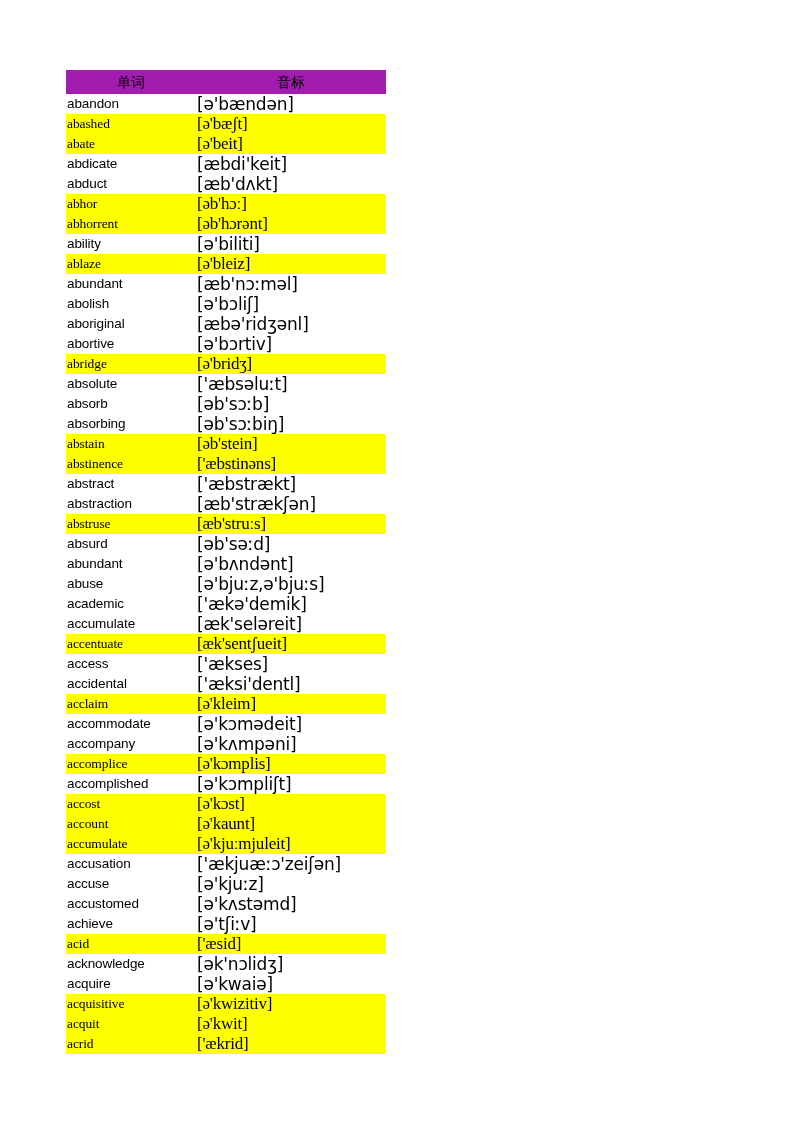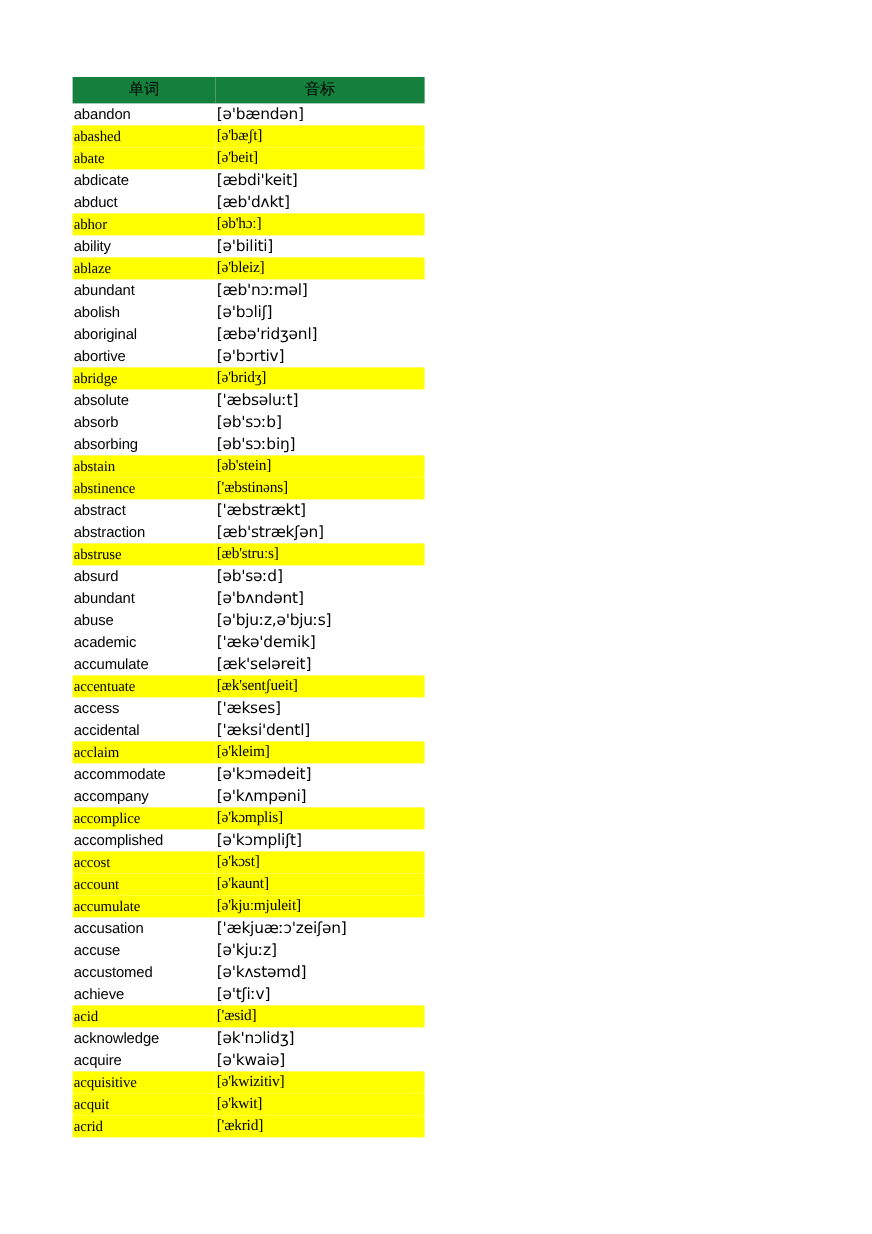--- a/index.html
+++ b/index.html
@@ -25,46 +25,46 @@
     left: 66px;
     top: 70px;
     width: 320px;
     border-collapse: collapse;
     table-layout: fixed;
   }
   #vocab-table col.col-word  { width: 130px; }
   #vocab-table col.col-ipa   { width: 190px; }
 
   #vocab-table thead th {
-    font-family: Liberation Mono, monospace;
+    font-family: Liberation Sans, sans-serif;
     font-size: 14px;
     font-weight: normal;
     text-align: center;
     padding: 0;
     height: 24px;
     line-height: 24px;
     vertical-align: middle;
-    background: #15803d;
+    background: #a21caf;
   }
   #vocab-table tbody td {
     font-size: 13.5px;
     padding: 0 0 0 1px;
     height: 20px;
     line-height: 20px;
     vertical-align: middle;
     white-space: nowrap;
     overflow: visible;
   }
   #vocab-table tbody td.word {
     font-family: "Liberation Sans", sans-serif;
     letter-spacing: -0.1px;
   }
   #vocab-table tbody td.ipa {
     font-family: "DejaVu Sans", sans-serif;
-    font-size: 14px;
+    font-size: 17px;
     letter-spacing: -0.2px;
   }
   #vocab-table tbody tr.hl td {
     background: #ffff00;
     font-family: Liberation Serif, serif;
   }
 </style>
 </head>
 <body>
 
@@ -99,20 +99,24 @@
           <td class="ipa">[æbdi'keit]</td>
         </tr>
         <tr>
           <td class="word">abduct</td>
           <td class="ipa">[æb'dʌkt]</td>
         </tr>
         <tr class="hl">
           <td class="word">abhor</td>
           <td class="ipa">[əb'hɔː]</td>
         </tr>
+        <tr class="hl">
+          <td class="word">abhorrent</td>
+          <td class="ipa">[əb'hɔrənt]</td>
+        </tr>
         <tr>
           <td class="word">ability</td>
           <td class="ipa">[ə'biliti]</td>
         </tr>
         <tr class="hl">
           <td class="word">ablaze</td>
           <td class="ipa">[ə'bleiz]</td>
         </tr>
         <tr>
           <td class="word">abundant</td>

